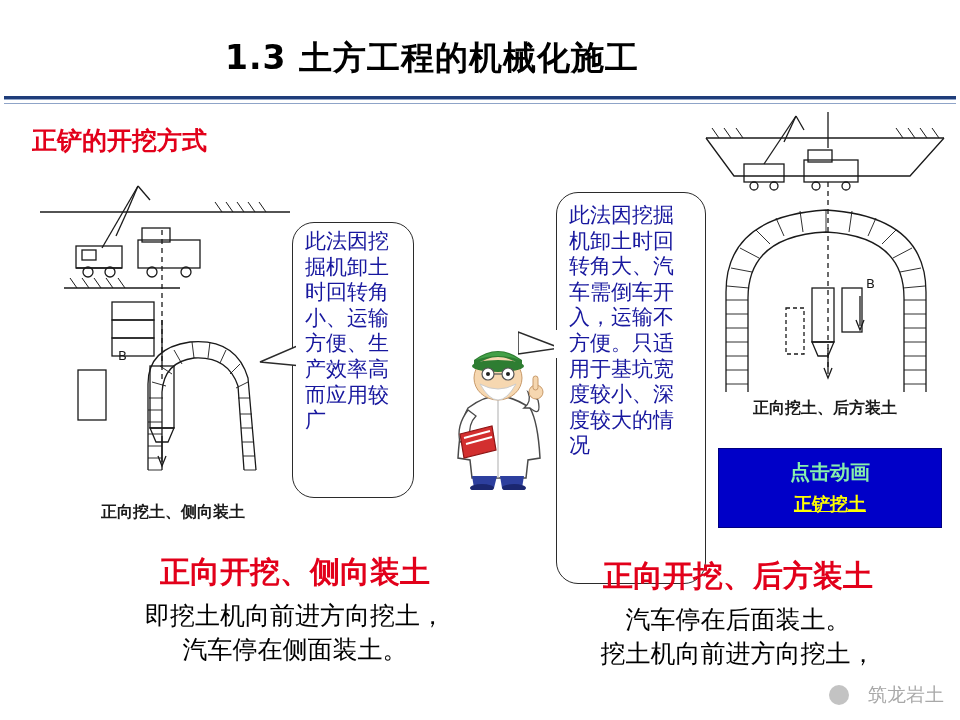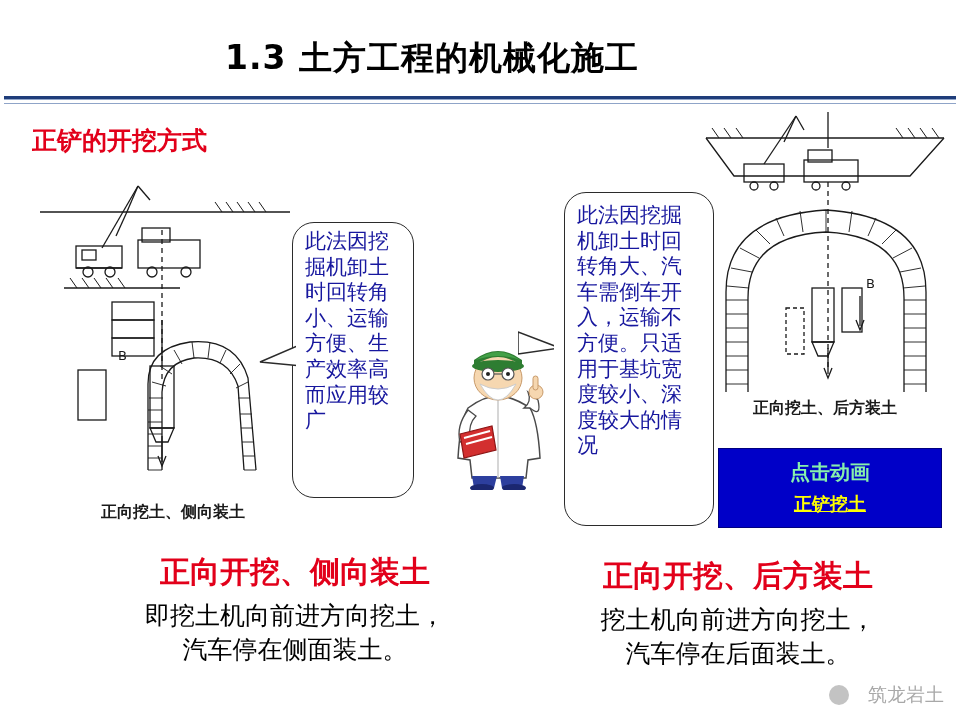--- a/index.html
+++ b/index.html
@@ -89,24 +89,23 @@
     top: 222px;
     width: 122px;
     height: 276px;
     font-size: 21px;
     padding: 6px 12px;
   }
   .callout-2 {
     left: 556px;
     top: 192px;
     width: 150px;
-    height: 334px;
+    height: 392px;
     font-size: 21px;
     padding: 10px 12px;
-    margin-left: 8px;
   }
   
   .anim-box {
     position: absolute;
     left: 718px;
     top: 448px;
     width: 224px;
     height: 80px;
     background: #0000c8;
     border: 1px solid #000080;
@@ -407,22 +406,22 @@
   </div>
 
   <div class="bottom-block" style="left:60px; top:552px; width:470px;">
     <div class="bb-head">正向开挖、侧向装土</div>
     <div class="bb-line">即挖土机向前进方向挖土，</div>
     <div class="bb-line">汽车停在侧面装土。</div>
   </div>
 
   <div class="bottom-block" style="left:528px; top:556px; width:420px;">
     <div class="bb-head">正向开挖、后方装土</div>
+    <div class="bb-line">汽车停在后面装土。</div>
     <div class="bb-line">挖土机向前进方向挖土，</div>
-    <div class="bb-line">汽车停在后面装土。</div>
   </div>
 
   <div class="watermark">
     <span class="wm-circle"></span>
     <span>筑龙岩土</span>
   </div>
 
 </div>
 
 </body></html>

